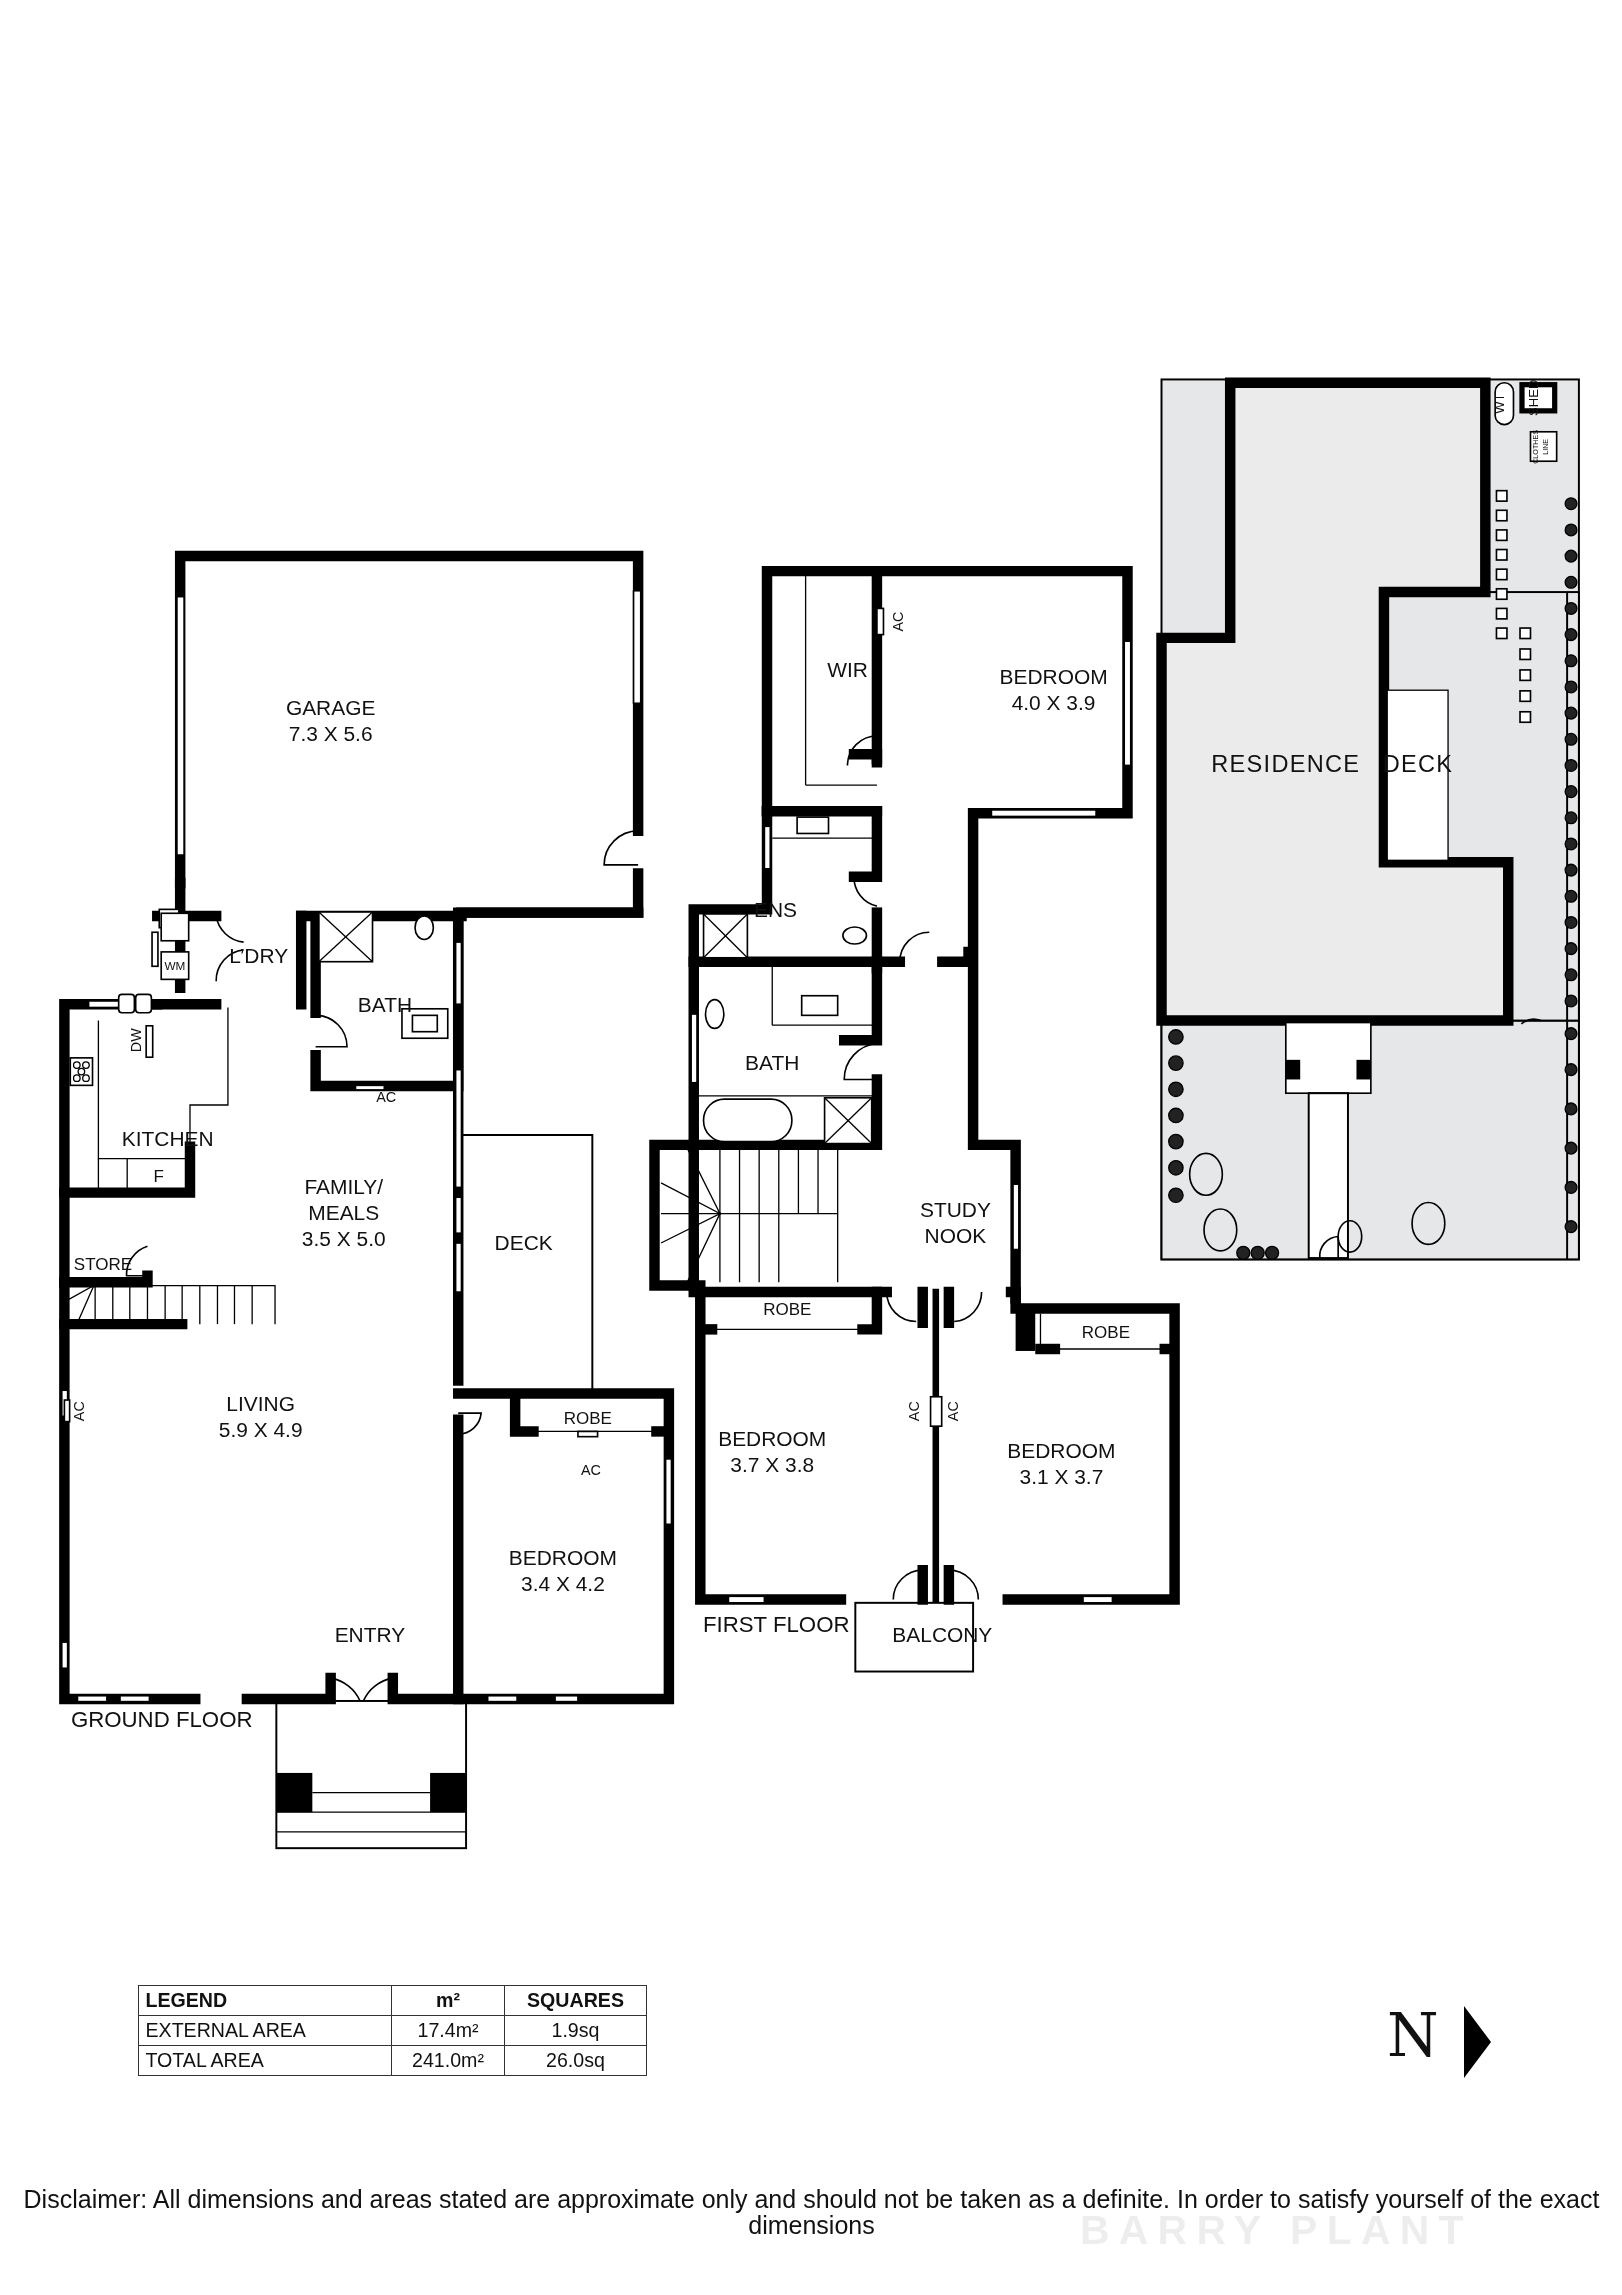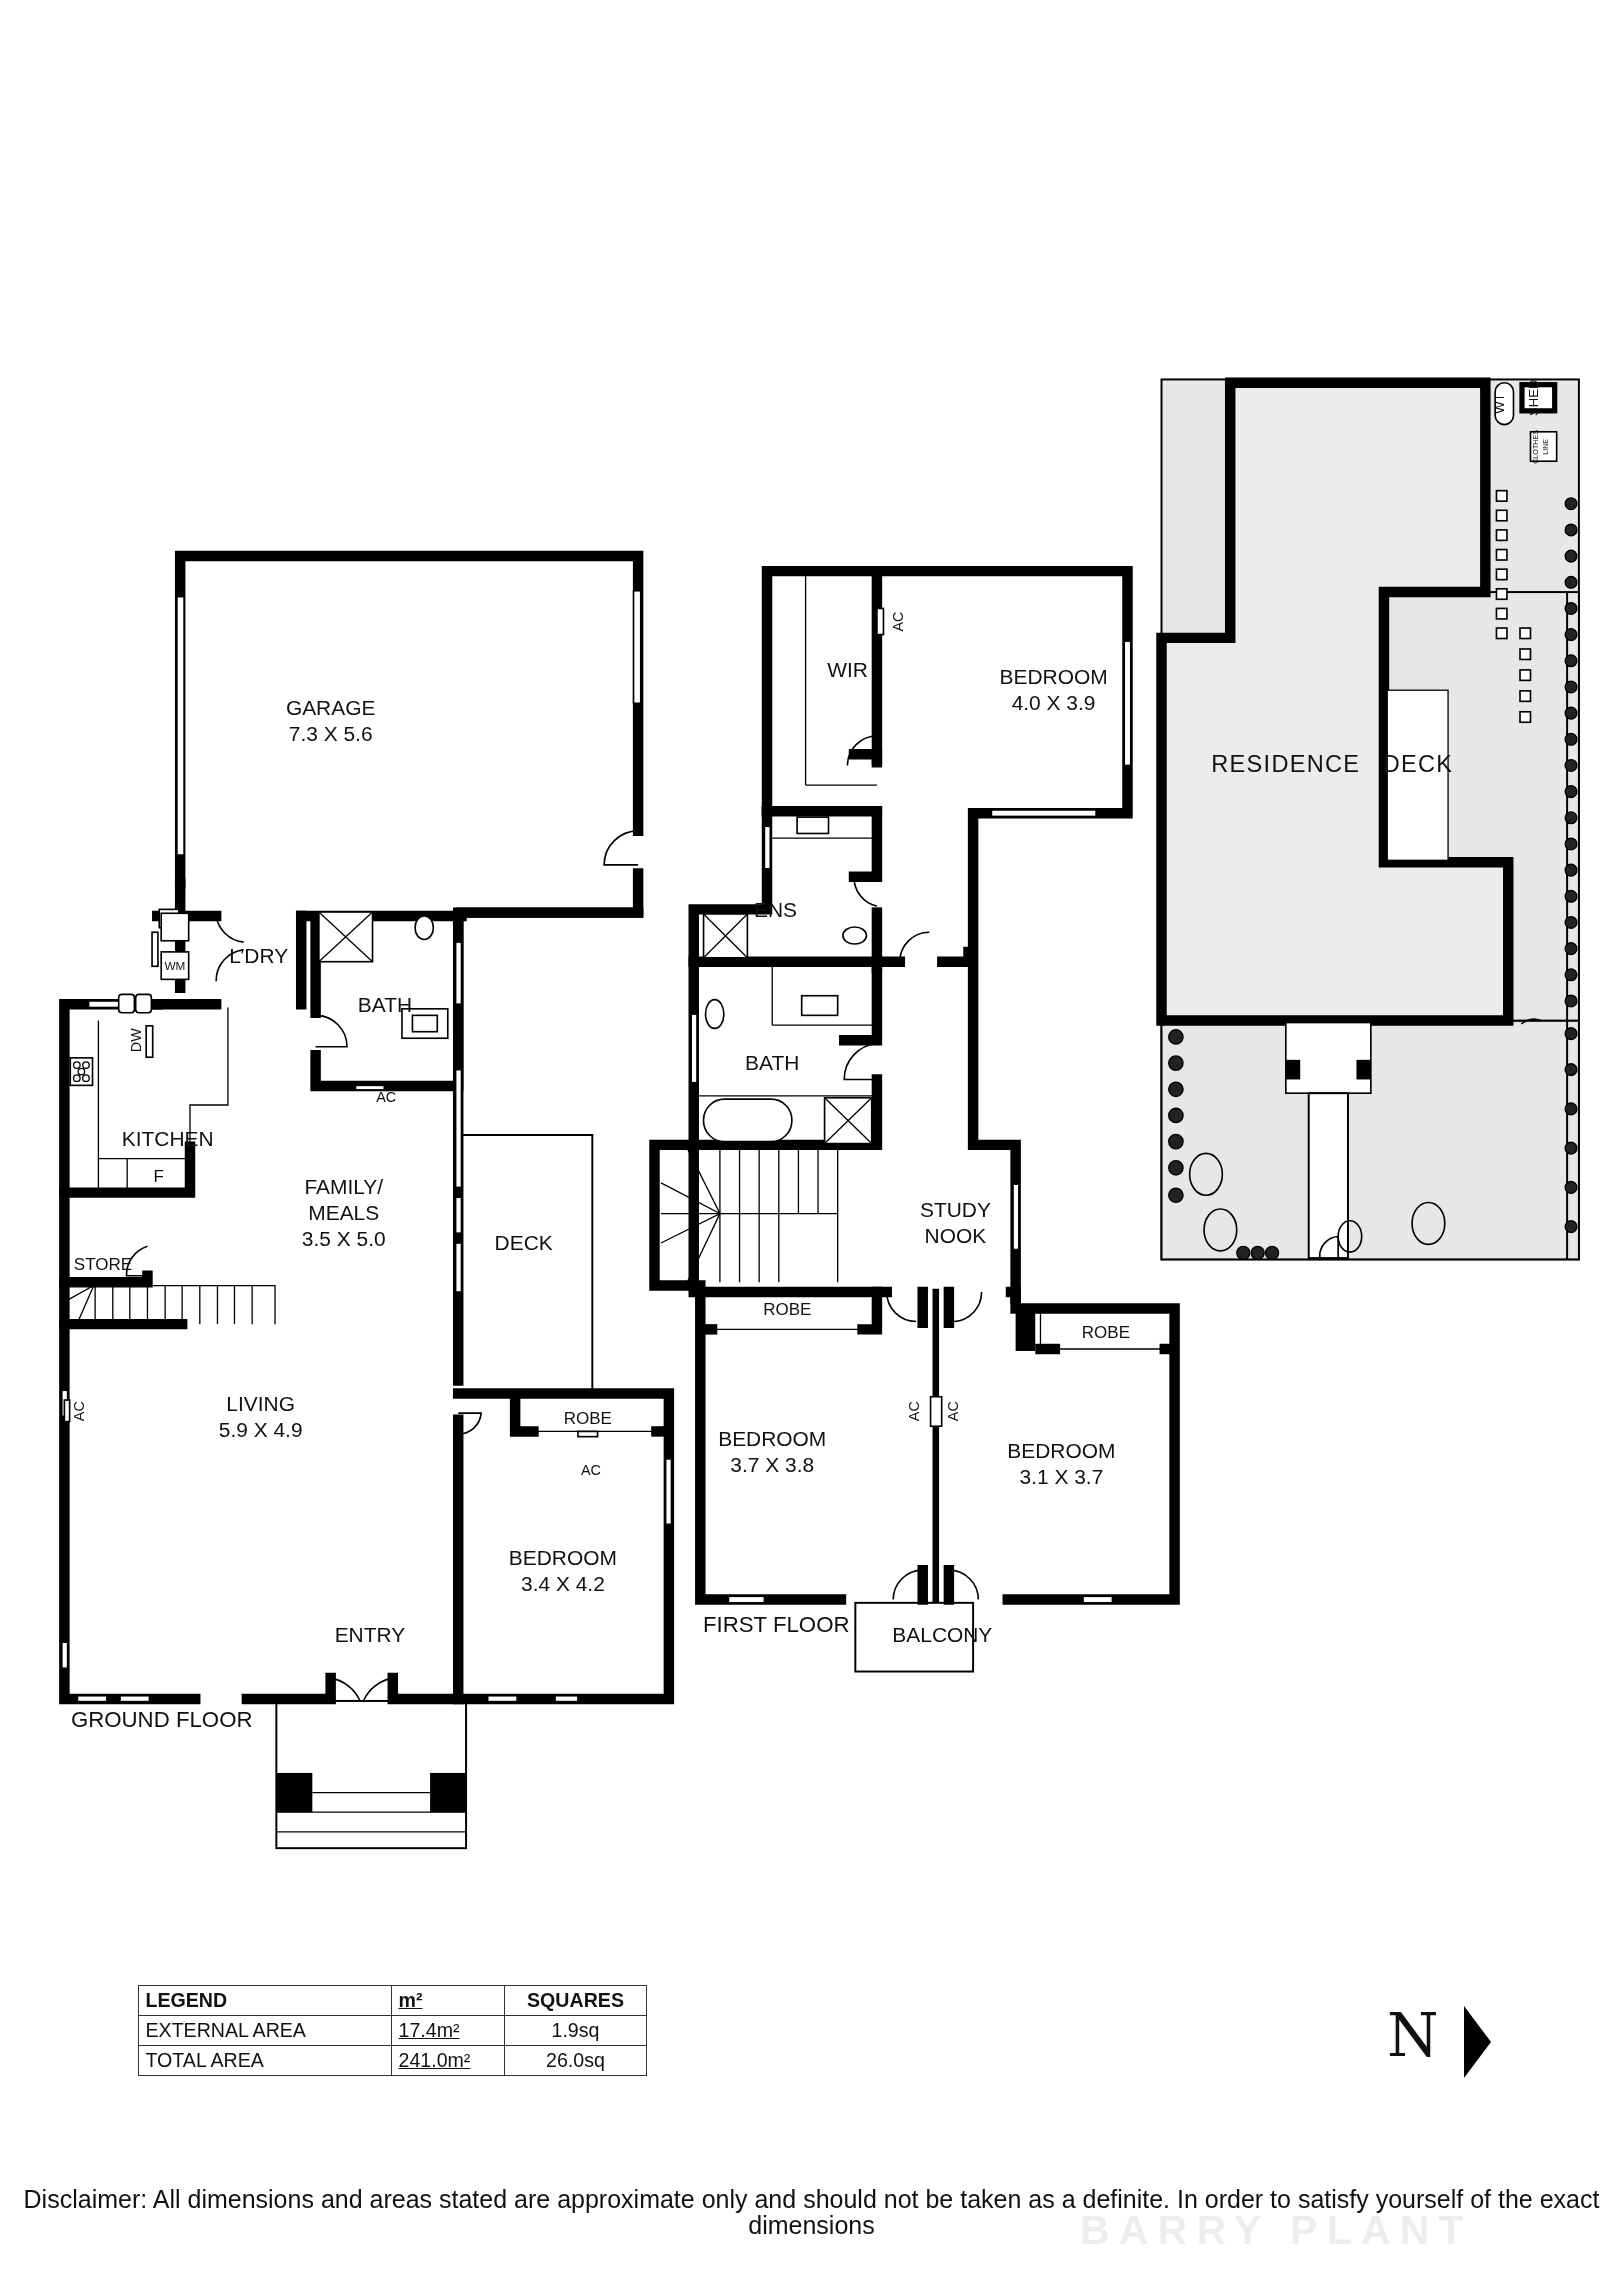--- a/index.html
+++ b/index.html
@@ -19,21 +19,21 @@
   .site-fill { fill: #ebebeb; }
   .site-yard { fill: #e6e7e8; stroke: #000; stroke-width: 3; }
   .shrub { fill: #222; stroke: #000; stroke-width: 2; }
   .tree { fill: none; stroke: #000; stroke-width: 2.5; }
 
   
   table.legend { position: absolute; left: 138px; top: 1985px; border-collapse: collapse; font-family: "Liberation Sans", sans-serif; font-size: 19.6px; }
   table.legend td, table.legend th { border: 1.6px solid #333; padding: 0 6.5px; height: 29px; line-height: 29px; }
   table.legend th { font-weight: bold; }
   table.legend th.c1, table.legend td.c1 { width: 239px; text-align: left; }
-  table.legend th.c2, table.legend td.c2 { width: 99px; text-align: left; text-decoration: underline; }
+  table.legend th.c2, table.legend td.c2 { width: 99px; text-align: center; }
   table.legend th.c3, table.legend td.c3 { width: 128px; text-align: center; }
 
   .north { position: absolute; left: 1387px; top: 2006px; font-family: "DejaVu Serif", serif; font-size: 59px; line-height: 59px; }
   .north-arrow { position: absolute; left: 1464px; top: 2006px; width: 0; height: 0; border-top: 36px solid transparent; border-bottom: 36px solid transparent; border-left: 27.5px solid #000; }
 
   .disclaimer { position: absolute; left: 0; top: 2186px; width: 1623px; text-align: center; font-family: "Liberation Sans", sans-serif; font-size: 25px; line-height: 26px; color: #111; }
   .disclaimer p { margin: 0; }
   .watermark { position: absolute; left: 1080px; top: 2207px; font-family: "Liberation Sans", sans-serif; font-size: 41px; color: rgba(0,0,0,0.07); letter-spacing: 9.2px; font-weight: bold; }
 </style>
 </head>

